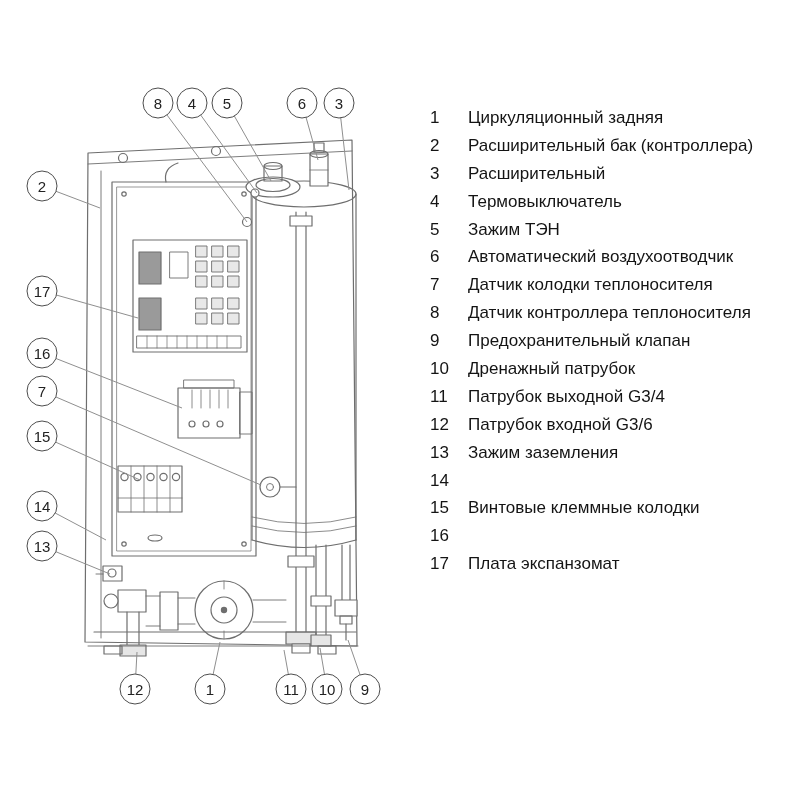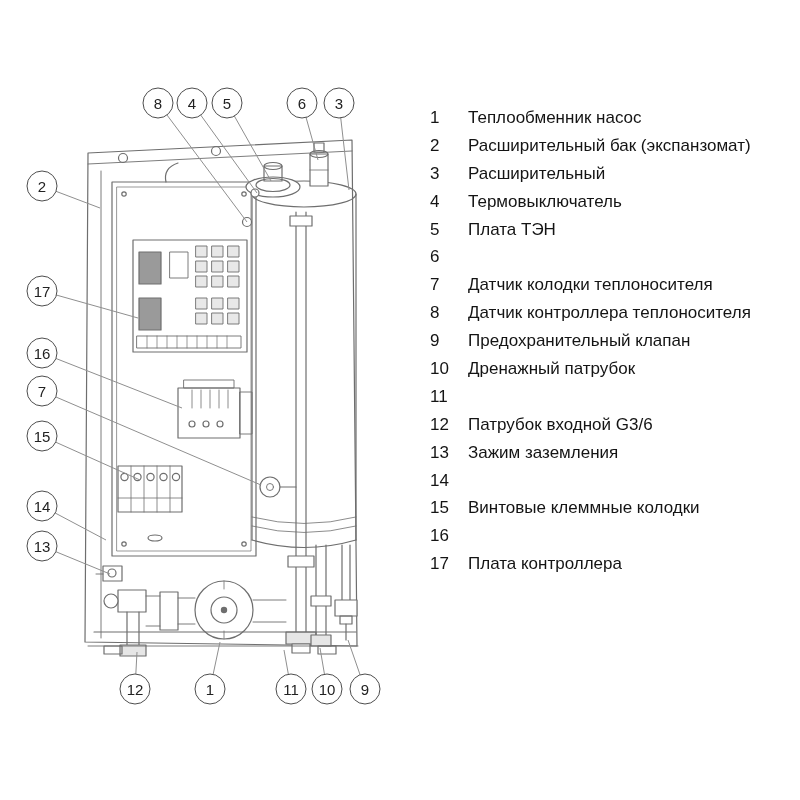--- a/index.html
+++ b/index.html
@@ -246,59 +246,61 @@
   <div class="callout" style="left:42px;top:546px">13</div>
   <div class="callout" style="left:135px;top:689px">12</div>
   <div class="callout" style="left:210px;top:689px">1</div>
   <div class="callout" style="left:291px;top:689px">11</div>
   <div class="callout" style="left:327px;top:689px">10</div>
   <div class="callout" style="left:365px;top:689px">9</div>
 
   <div class="legend">
     <div class="legend-row">
       <span class="num">1</span>
-      <span class="label">Теплообменник насос</span>
+      <span class="label">Циркуляционный задняя</span>
     </div>
     <div class="legend-row">
       <span class="num">2</span>
-      <span class="label">Расширительный бак (экспанзомат)</span>
+      <span class="label">Расширительный бак (контроллера)</span>
     </div>
     <div class="legend-row">
       <span class="num">3</span>
       <span class="label">Расширительный</span>
     </div>
     <div class="legend-row">
       <span class="num">4</span>
       <span class="label">Термовыключатель</span>
     </div>
     <div class="legend-row">
       <span class="num">5</span>
-      <span class="label">Плата ТЭН</span>
+      <span class="label">Зажим ТЭН</span>
     </div>
     <div class="legend-row">
       <span class="num">6</span>
+      <span class="label">Автоматический воздухоотводчик</span>
     </div>
     <div class="legend-row">
       <span class="num">7</span>
       <span class="label">Датчик колодки теплоносителя</span>
     </div>
     <div class="legend-row">
       <span class="num">8</span>
       <span class="label">Датчик контроллера теплоносителя</span>
     </div>
     <div class="legend-row">
       <span class="num">9</span>
       <span class="label">Предохранительный клапан</span>
     </div>
     <div class="legend-row">
       <span class="num">10</span>
       <span class="label">Дренажный патрубок</span>
     </div>
     <div class="legend-row">
       <span class="num">11</span>
+      <span class="label">Патрубок выходной G3/4</span>
     </div>
     <div class="legend-row">
       <span class="num">12</span>
       <span class="label">Патрубок входной G3/6</span>
     </div>
     <div class="legend-row">
       <span class="num">13</span>
       <span class="label">Зажим заземления</span>
     </div>
     <div class="legend-row">
@@ -306,17 +308,17 @@
     </div>
     <div class="legend-row">
       <span class="num">15</span>
       <span class="label">Винтовые клеммные колодки</span>
     </div>
     <div class="legend-row">
       <span class="num">16</span>
     </div>
     <div class="legend-row">
       <span class="num">17</span>
-      <span class="label">Плата контроллера</span>
+      <span class="label">Плата экспанзомат</span>
     </div>
   </div>
 
 </div>
 
 </body></html>

